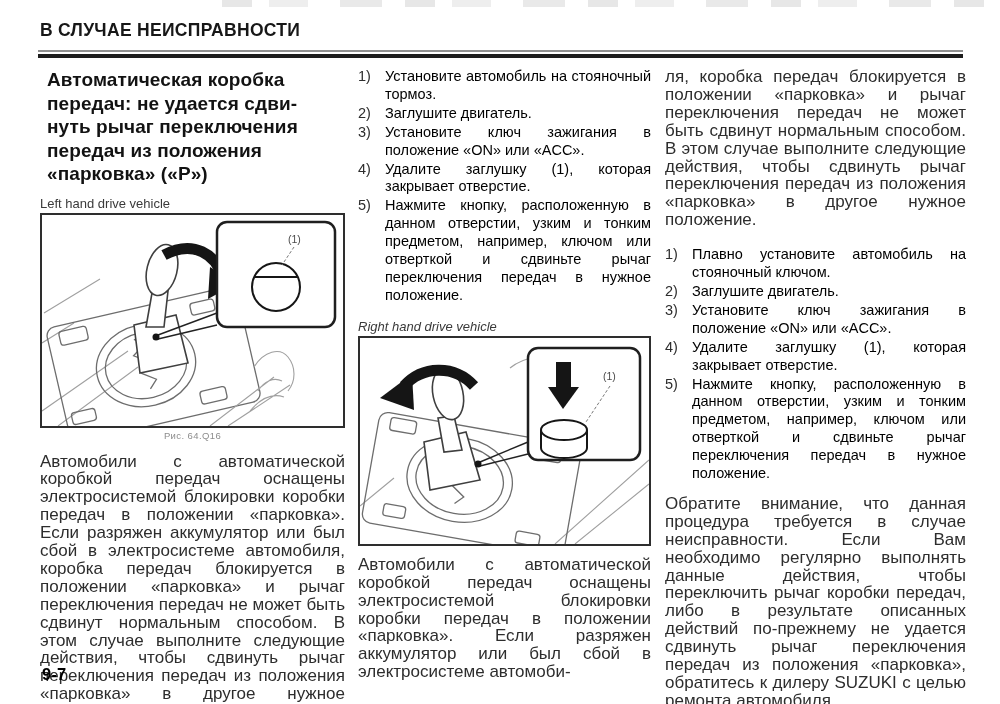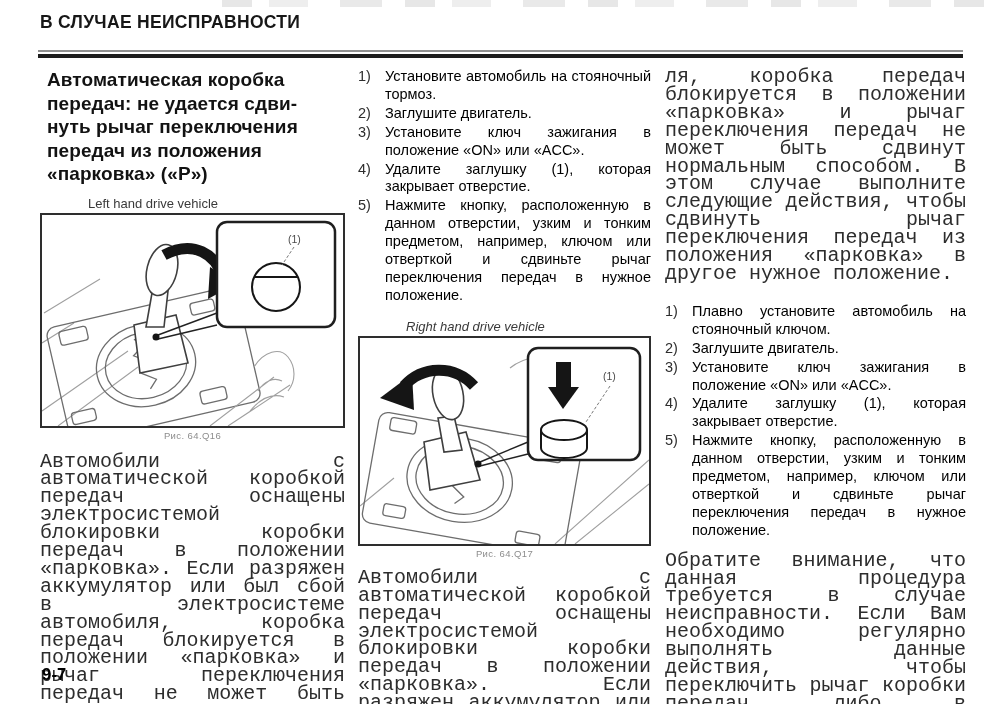--- a/index.html
+++ b/index.html
@@ -11,47 +11,47 @@
   
   .top-artifact{
     position:absolute;top:0;left:222px;right:0;height:7px;
     background:
       repeating-linear-gradient(90deg,
         #e7e7e7 0 30px, transparent 30px 47px,
         #eeeeee 47px 86px, transparent 86px 118px,
         #e9e9e9 118px 160px, transparent 160px 183px);
   }
   .page-header-title{
-    position:absolute;left:40px;top:12px;margin:0;
+    position:absolute;left:40px;top:20px;margin:0;
     font-size:17.5px;font-weight:bold;color:#171717;letter-spacing:.3px;
   }
   .header-rule{position:absolute;left:38px;top:50px;width:925px;}
   .header-rule .thin{height:1.5px;background:#909090;margin-bottom:2px;}
   .header-rule .thick{height:4.5px;background:#1d1d1d;}
 
   .col{position:absolute;top:66px;}
   .col1{left:40px;width:305px;}
   .col2{left:358px;width:293px;}
   .col3{left:665px;width:301px;}
 
   .article-title{
     margin:2px 0 0 7px;font-size:19px;line-height:23.5px;font-weight:bold;
     color:#121212;white-space:pre-line;letter-spacing:.1px;
   }
-  .fig-label{font-size:13px;color:#3a3a3a;margin-top:10px;margin-left:48px;}
+  .fig-label{font-size:13px;color:#3a3a3a;margin-top:10px;}
   .figure-frame{border:2px solid #2e2e2e;background:#fff;margin-top:2px;position:relative;}
   .col1 .figure-frame{height:211px;}
   .col2 .figure-frame{height:206px;}
   .figure-frame svg{display:block;width:100%;height:100%;}
   .fig-caption{
     text-align:center;font-size:9.5px;color:#8d8d8d;margin-top:2px;letter-spacing:.4px;
   }
   .body-par{
-    font-size:20px;line-height:17.9px;text-align:justify;
-    color:#2d2d2d;margin-top:12px;font-family:Liberation Mono, monospace;
+    font-size:17px;line-height:17.9px;text-align:justify;
+    color:#2d2d2d;margin-top:12px;
   }
   .body-par.first{margin-top:2px;}
   .steps{margin-top:2px;}
   .steps.after-par{margin-top:10px;}
   .step{display:flex;margin-bottom:1px;}
   .step-num{flex:none;width:27px;font-size:14.5px;line-height:17.9px;color:#2d2d2d;}
   .step-text{flex:1;font-size:14.5px;line-height:17.9px;text-align:justify;color:#000000;}
   .page-number{
     position:absolute;left:42px;top:665px;
     font-size:16.5px;font-weight:bold;color:#000000;letter-spacing:.2px;
@@ -199,21 +199,20 @@
         </g>
         <g>
           <path class="plug" d="M181,92 L181,110 A23,10 0 0 0 227,110 L227,92"></path>
           <ellipse class="plug" cx="204" cy="92" rx="23" ry="10"></ellipse>
         </g>
         <path class="dash-leader" d="M250,48 L226,84"></path>
         <text class="part-label" x="243" y="42">(1)</text>
       </g>
     </svg>
   </div>
-  <div class="fig-caption">Рис. 64.Q17</div>
 
   <p class="body-par" style="margin-top:10px;">Автомобили с автоматической коробкой передач оснащены электросистемой блокировки коробки передач в положении «парковка». Если разряжен аккумулятор или был сбой в электросистеме автомоби-</p>
 </div>
 
 <div class="col col3">
   <p class="body-par first">ля, коробка передач блокируется в положении «парковка» и рычаг переключения передач не может быть сдвинут нормальным способом. В этом случае выполните следующие действия, чтобы сдвинуть рычаг переключения передач из положения «парковка» в другое нужное положение.</p>
 
   <div class="steps after-par">
     <div class="step">
       <span class="step-num">1)</span>

